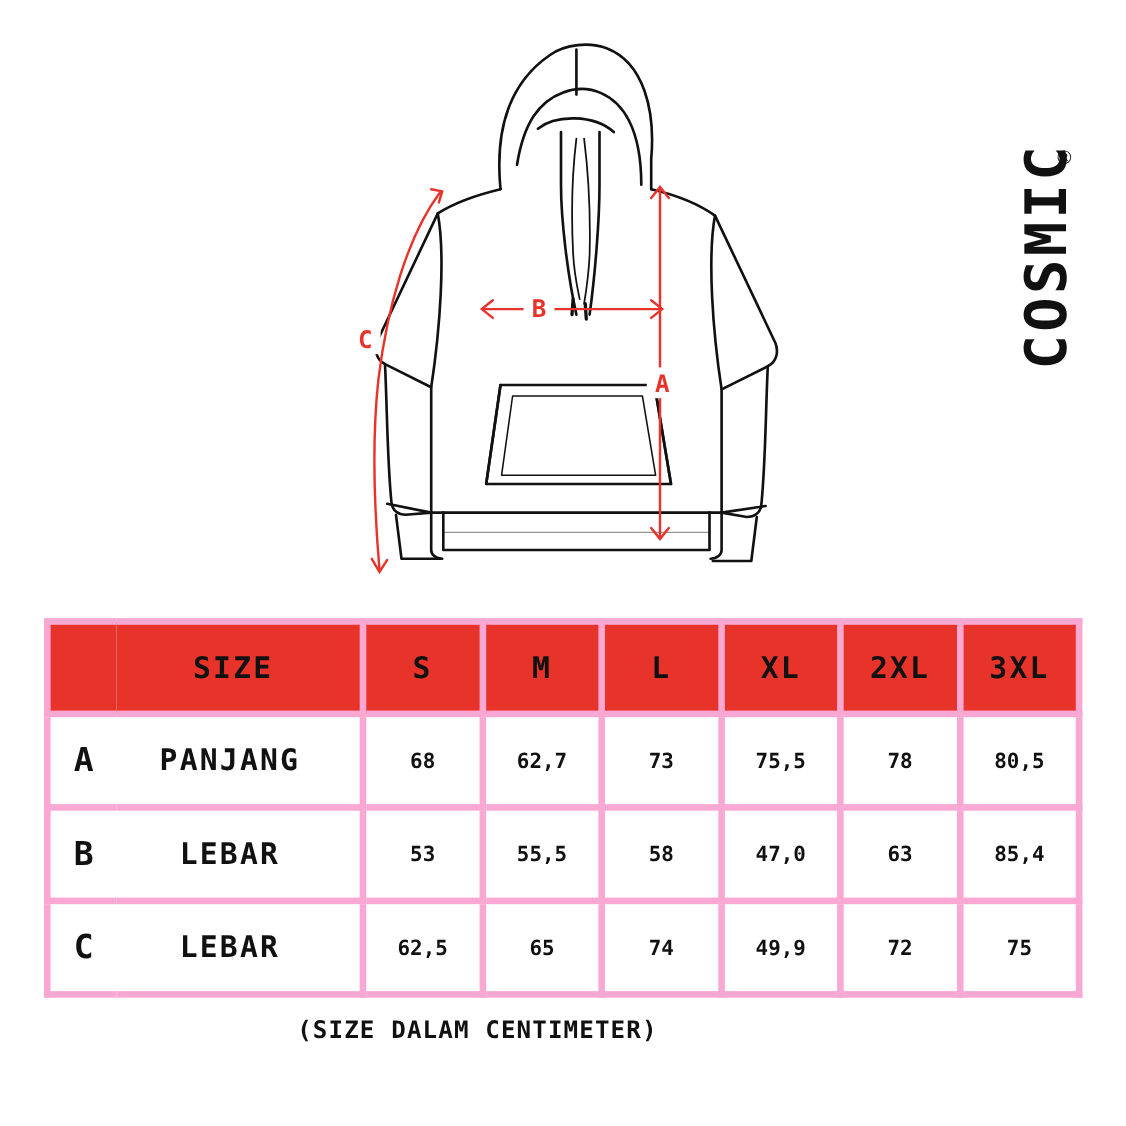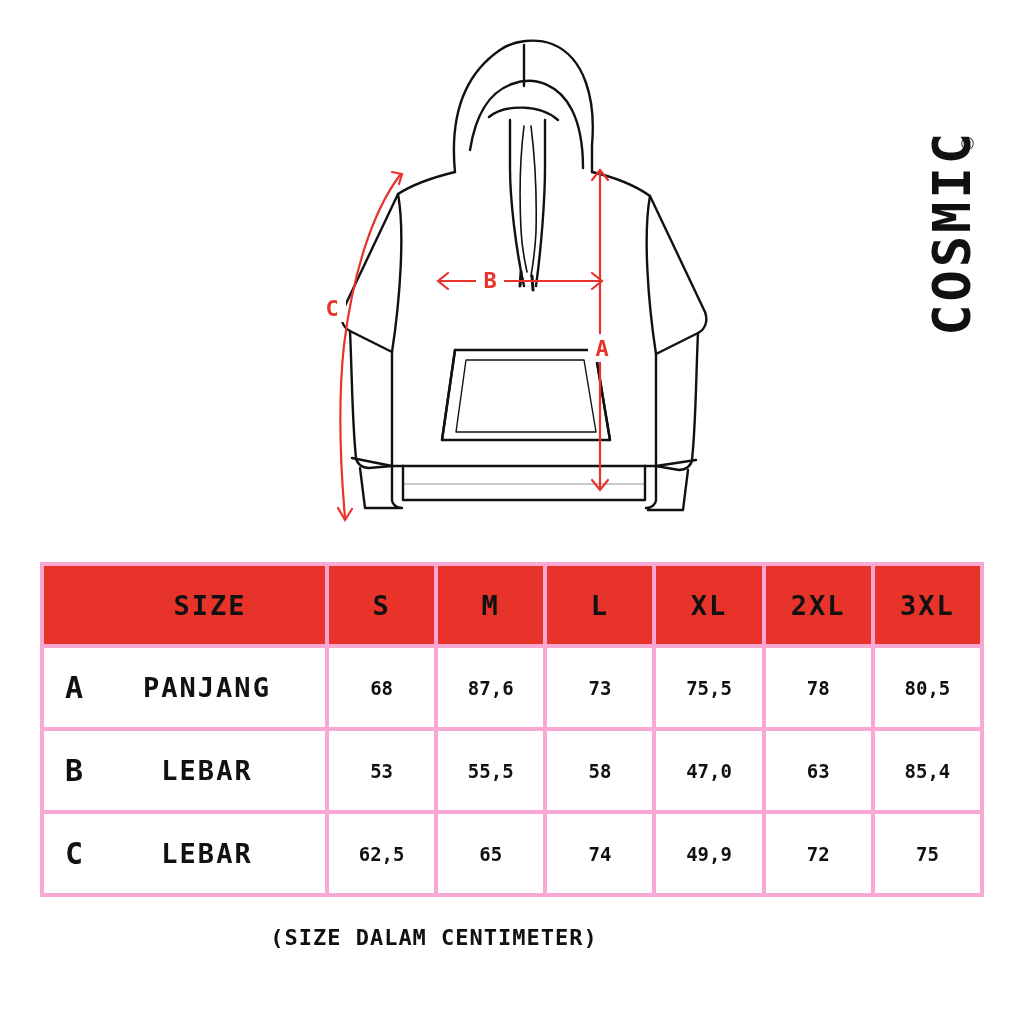--- a/index.html
+++ b/index.html
@@ -69,21 +69,21 @@
     left: 40px;
     top: 562px;
     width: 944px;
   }
   table.size-table {
     border-collapse: collapse;
     width: 100%;
     table-layout: fixed;
   }
   table.size-table td, table.size-table th {
-    border: 4px solid #f9a8d4;
+    border: 6px solid #f9a8d4;
     text-align: center;
     font-family: "DejaVu Sans Mono", monospace;
     font-weight: bold;
   }
   thead th {
     background: #e8332a;
     color: #111111;
     height: 76px;
     font-size: 27px;
     letter-spacing: 2px;
@@ -233,21 +233,21 @@
           <th>XL</th>
           <th>2XL</th>
           <th>3XL</th>
         </tr>
       </thead>
       <tbody>
         <tr>
           <td class="col-code">A</td>
           <td class="col-name">PANJANG</td>
           <td>68</td>
-          <td>87,6</td>
+          <td>62,7</td>
           <td>73</td>
           <td>75,5</td>
           <td>78</td>
           <td>80,5</td>
         </tr>
         <tr>
           <td class="col-code">B</td>
           <td class="col-name">LEBAR</td>
           <td>53</td>
           <td>55,5</td>

